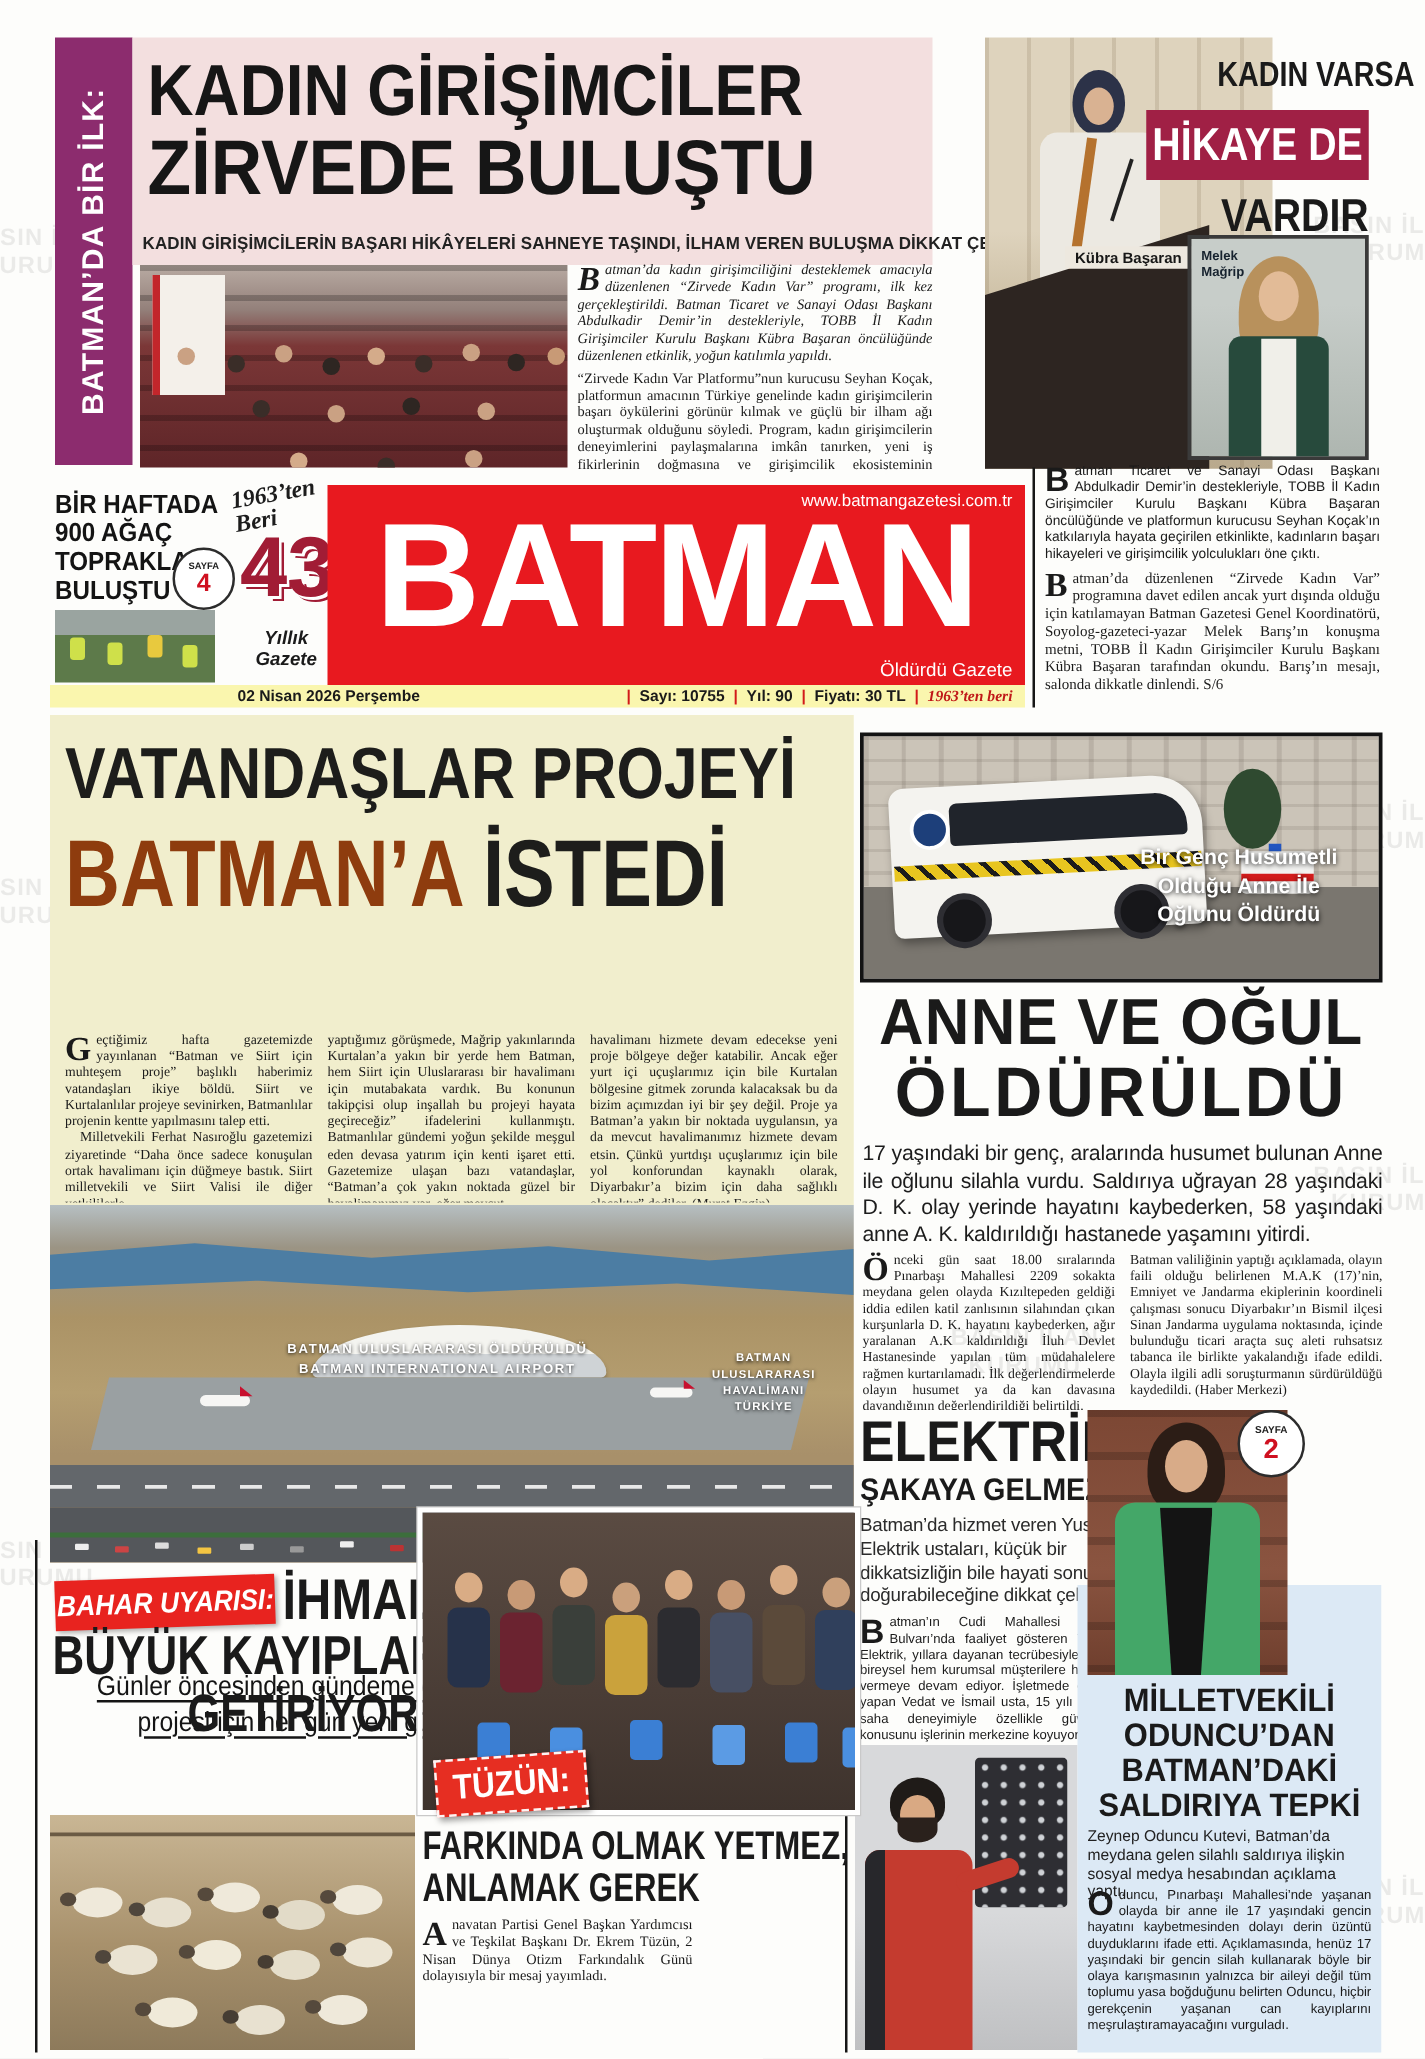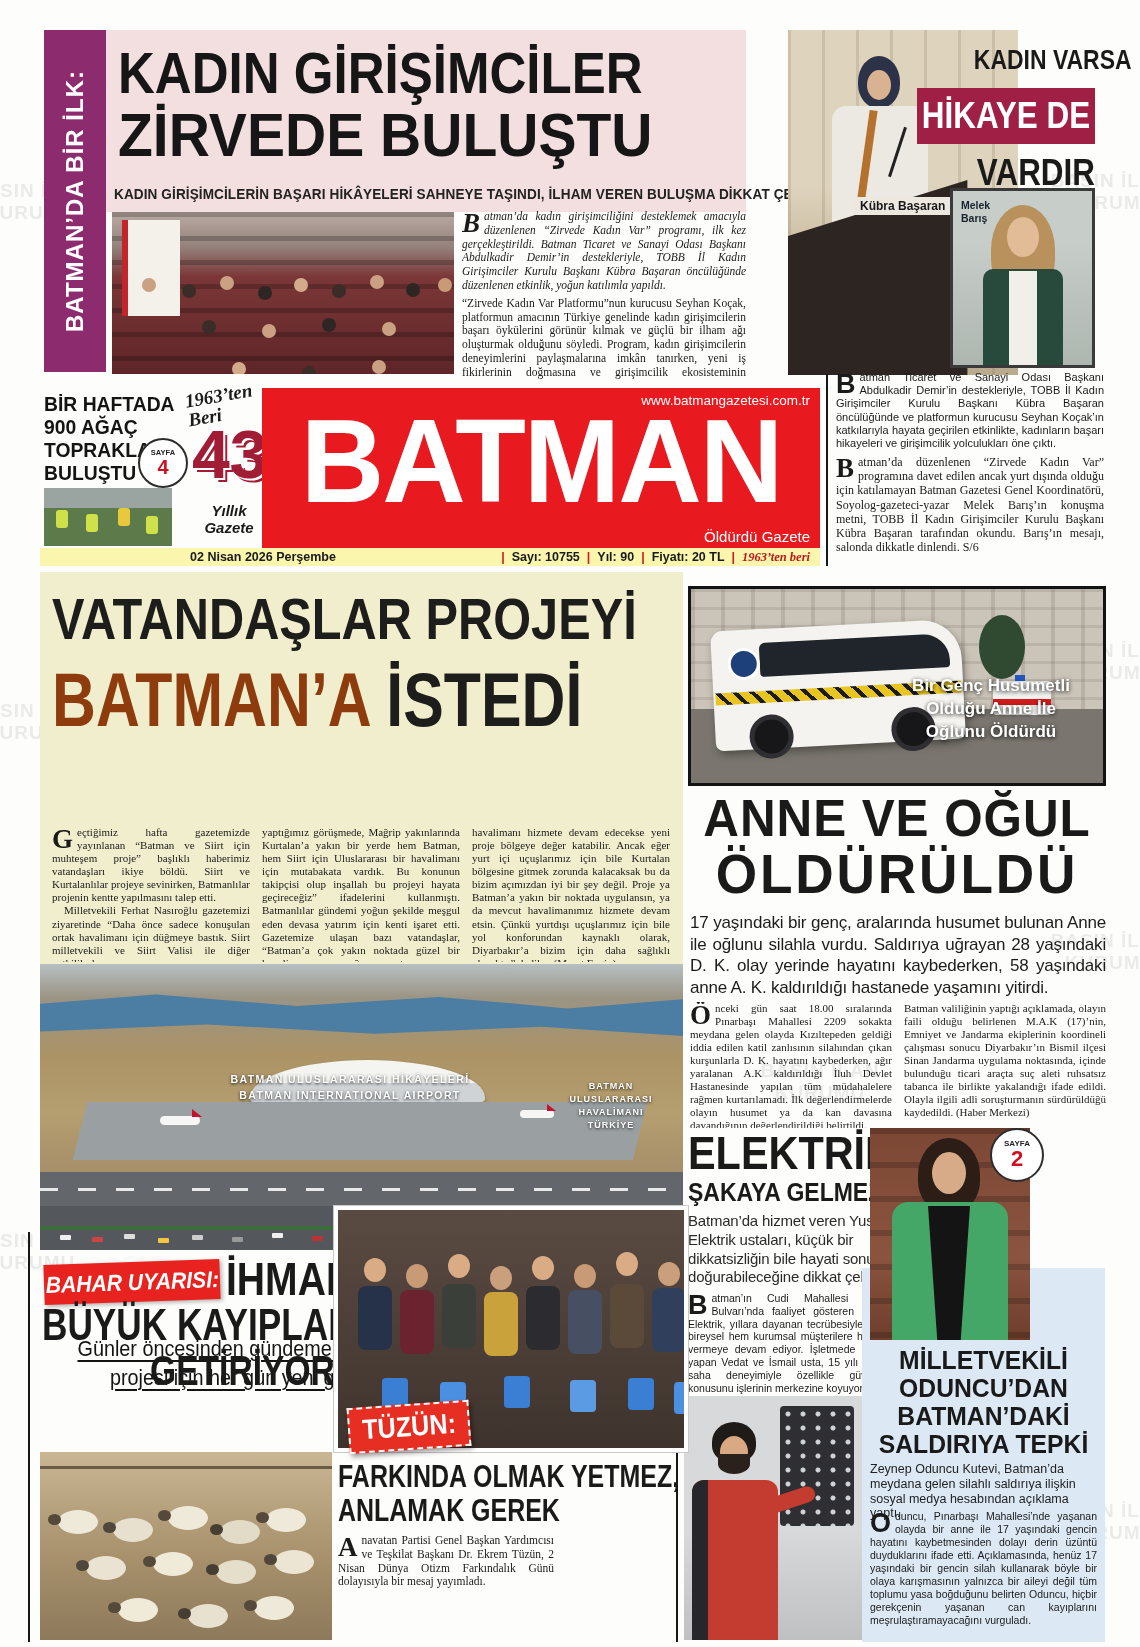--- a/index.html
+++ b/index.html
@@ -259,21 +259,21 @@
     <span>HİKAYE DE</span>
   </div>
   <div class="abs sx sx-r kick3">VARDIR</div>
   <div class="abs kubralbl">Kübra Başaran</div>
   <div class="abs melekph">
     <div class="mp-hair"></div>
     <div class="mp-face"></div>
     <div class="mp-vest"></div>
     <div class="mp-shirt"></div>
     <div class="meleklbl prelines">Melek
-Barış</div>
+Mağrip</div>
   </div>
   <div class="abs vline-top"></div>
   <div class="abs rcol just">
     <p class="rp1 dc">Batman Ticaret ve Sanayi Odası Başkanı Abdulkadir Demir’in destekleriyle, TOBB İl Kadın Girişimciler Kurulu Başkanı Kübra Başaran öncülüğünde ve platformun kurucusu Seyhan Koçak’ın katkılarıyla hayata geçirilen etkinlikte, kadınların başarı hikayeleri ve girişimcilik yolculukları öne çıktı.</p>
     <p class="rp2 serif dc">Batman’da düzenlenen “Zirvede Kadın Var” programına davet edilen ancak yurt dışında olduğu için katılamayan Batman Gazetesi Genel Koordinatörü, Soyolog-gazeteci-yazar Melek Barış’ın konuşma metni, TOBB İl Kadın Girişimciler Kurulu Başkanı Kübra Başaran tarafından okundu. Barış’ın mesajı, salonda dikkatle dinlendi. S/6</p>
   </div>
 
   <div class="abs teaser prelines">BİR HAFTADA
 900 AĞAÇ
 TOPRAKLA
@@ -296,21 +296,21 @@
     <div class="rb-daily">Öldürdü Gazete</div>
   </div>
   <div class="abs datebar">
     <span class="db-date">02 Nisan 2026 Perşembe</span>
     <span class="db-right">
       <span class="db-sep">|</span>
       <span>Sayı: 10755</span>
       <span class="db-sep">|</span>
       <span>Yıl: 90</span>
       <span class="db-sep">|</span>
-      <span>Fiyatı: 20 TL</span>
+      <span>Fiyatı: 30 TL</span>
       <span class="db-sep">|</span>
       <span class="db-since">1963’ten beri</span>
     </span>
   </div>
 
   <div class="abs mainbg">
     <div class="abs mdeck" style="position:absolute">Günler öncesinden gündeme getirdiğimiz uluslararası havalimanı projesi için her gün yeni gündem oluşmaya devam ediyor.</div>
   </div>
   <div class="abs sx sx-l mh1">VATANDAŞLAR PROJEYİ</div>
   <div class="abs sx sx-l mh2"><span class="brown">BATMAN’A</span><span class="dark"> İSTEDİ</span></div>
@@ -329,21 +329,21 @@
     <div class="ap-lake"></div>
     <div class="ap-terminal"></div>
     <div class="ap-apron"></div>
     <div class="ap-plane1"></div>
     <div class="ap-plane2"></div>
     <div class="ap-runway"></div>
     <div class="ap-road"></div>
     <div class="ap-median"></div>
     <div class="ap-cars"></div>
     <div class="ap-cap">
-      <div>BATMAN ULUSLARARASI HİKÂYELERİ</div>
+      <div>BATMAN ULUSLARARASI ÖLDÜRÜLDÜ</div>
       <div>BATMAN INTERNATIONAL AIRPORT</div>
     </div>
     <div class="ap-side prelines">BATMAN
 ULUSLARARASI
 HAVALİMANI
 TÜRKİYE</div>
   </div>
 
   <div class="abs vanph">
     <div class="vp-bldg"></div>

